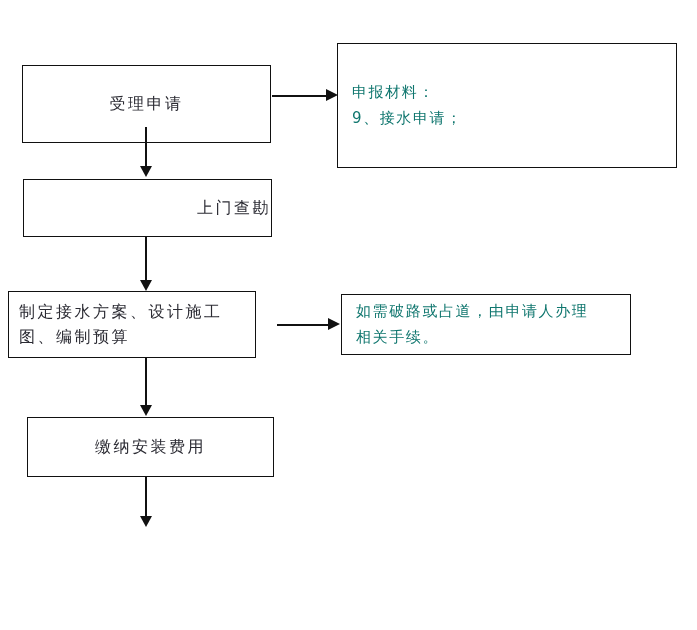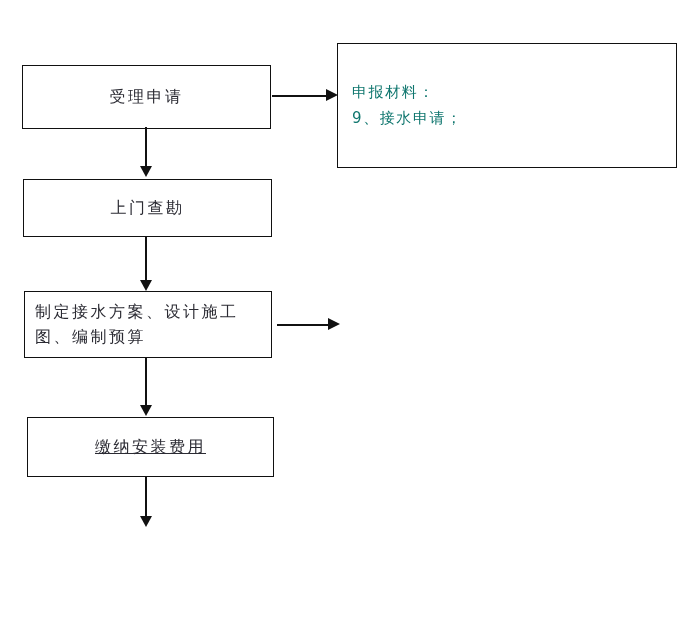--- a/index.html
+++ b/index.html
@@ -88,64 +88,68 @@
     border-top: 6px solid transparent;
     border-bottom: 6px solid transparent;
     border-left: 12px solid #111111;
   }
 </style>
 </head>
 <body>
 
 <div id="canvas">
 
-  <div class="node center" style="left:22px; top:65px; width:249px; height:64px;">
+  <div class="node center" style="left:22px; top:65px; width:249px; height:78px;">
     <span class="txt">受理申请</span>
   </div>
 
   <div class="conn">
     <div class="hline" style="left:272px; top:95px; width:56px;"></div>
     <div class="arrow-right" style="left:326px; top:89px;"></div>
   </div>
 
   <div class="note" style="left:337px; top:43px; width:340px; height:125px;">
     <span class="line">申报材料：</span>
     <span class="line">9、接水申请；</span>
   </div>
 
   <div class="conn">
     <div class="vline" style="left:145px; top:127px; height:41px;"></div>
     <div class="arrow-down" style="left:140px; top:166px;"></div>
   </div>
 
-  <div class="node center" style="left:23px; top:179px; width:249px; height:58px;">
+  <div class="node center" style="left:23px; top:179px; width:249px; height:58px;text-align:right;">
     <span class="txt">上门查勘</span>
   </div>
 
   <div class="conn">
     <div class="vline" style="left:145px; top:237px; height:44px;"></div>
     <div class="arrow-down" style="left:140px; top:280px;"></div>
   </div>
 
-  <div class="node leftalign" style="left:24px; top:291px; width:248px; height:67px;">
+  <div class="node leftalign" style="left:8px; top:291px; width:248px; height:67px;">
     <span class="txt">制定接水方案、设计施工图、编制预算</span>
   </div>
 
   <div class="conn">
     <div class="hline" style="left:277px; top:324px; width:53px;"></div>
     <div class="arrow-right" style="left:328px; top:318px;"></div>
   </div>
 
+  <div class="note" style="left:341px; top:294px; width:290px; height:61px;">
+    <span class="line">如需破路或占道，由申请人办理</span>
+    <span class="line">相关手续。</span>
+  </div>
 
   <div class="conn">
     <div class="vline" style="left:145px; top:358px; height:48px;"></div>
     <div class="arrow-down" style="left:140px; top:405px;"></div>
   </div>
 
-  <div class="node center" style="left:27px; top:417px; width:247px; height:60px;text-decoration:underline;">
+  <div class="node center" style="left:27px; top:417px; width:247px; height:60px;">
     <span class="txt">缴纳安装费用</span>
   </div>
 
   <div class="conn">
     <div class="vline" style="left:145px; top:477px; height:40px;"></div>
     <div class="arrow-down" style="left:140px; top:516px;"></div>
   </div>
 
 
 </div>

